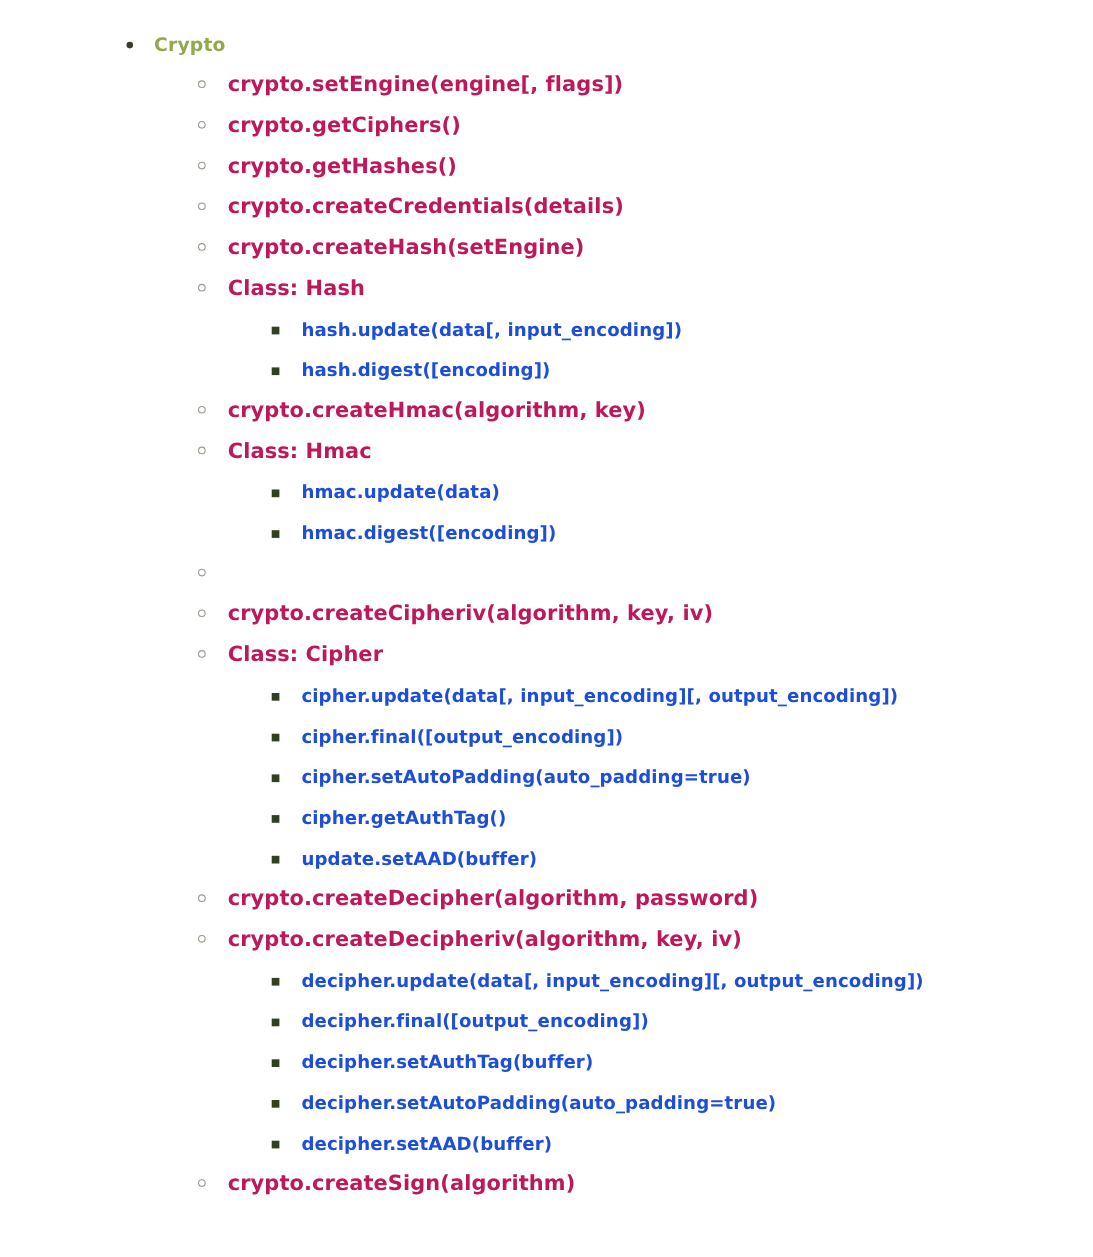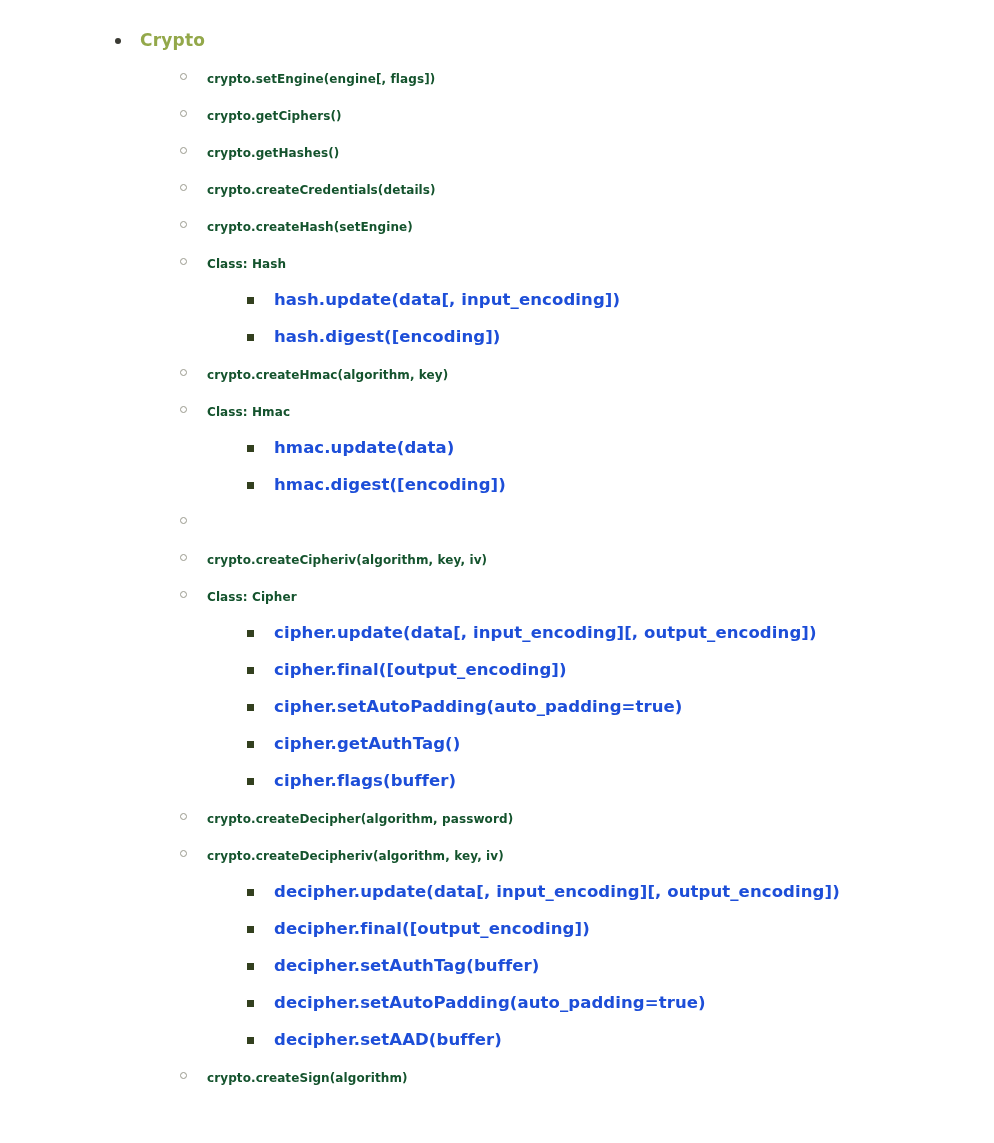--- a/index.html
+++ b/index.html
@@ -84,23 +84,23 @@
     width: 7px;
     height: 7px;
     border-radius: 50%;
     border: 1.6px solid #9a9a8e;
     background: transparent;
     box-sizing: border-box;
   }
   ul.level-2 > li > .row > .label {
     display: inline-block;
     margin-left: 37px;
-    font-size: 12px;
+    font-size: 19px;
     font-weight: 700;
-    color: #14532d;
+    color: #be185d;
     letter-spacing: 0.1px;
     white-space: nowrap;
   }
 
   
   ul.level-3 {
     padding-left: 68px;
     margin-top: 0;
   }
   ul.level-3 > li {
@@ -197,21 +197,21 @@
               <li>
                 <span class="row"><span class="bullet-square"></span><span class="label">cipher.final([output_encoding])</span></span>
               </li>
               <li>
                 <span class="row"><span class="bullet-square"></span><span class="label">cipher.setAutoPadding(auto_padding=true)</span></span>
               </li>
               <li>
                 <span class="row"><span class="bullet-square"></span><span class="label">cipher.getAuthTag()</span></span>
               </li>
               <li>
-                <span class="row"><span class="bullet-square"></span><span class="label">cipher.flags(buffer)</span></span>
+                <span class="row"><span class="bullet-square"></span><span class="label">update.setAAD(buffer)</span></span>
               </li>
             </ul>
           </li>
           <li>
             <span class="row"><span class="bullet-ring"></span><span class="label">crypto.createDecipher(algorithm, password)</span></span>
           </li>
           <li>
             <span class="row"><span class="bullet-ring"></span><span class="label">crypto.createDecipheriv(algorithm, key, iv)</span></span>
           </li>
           <li>

